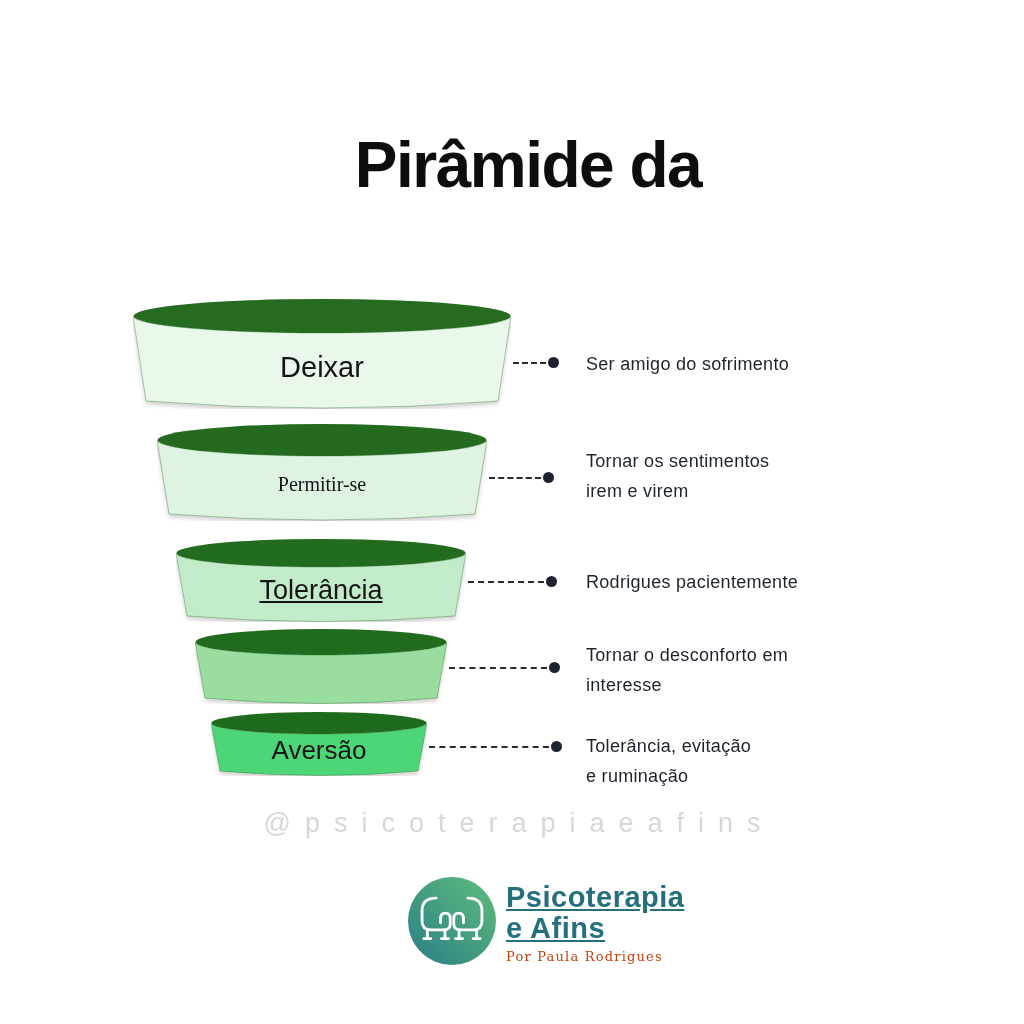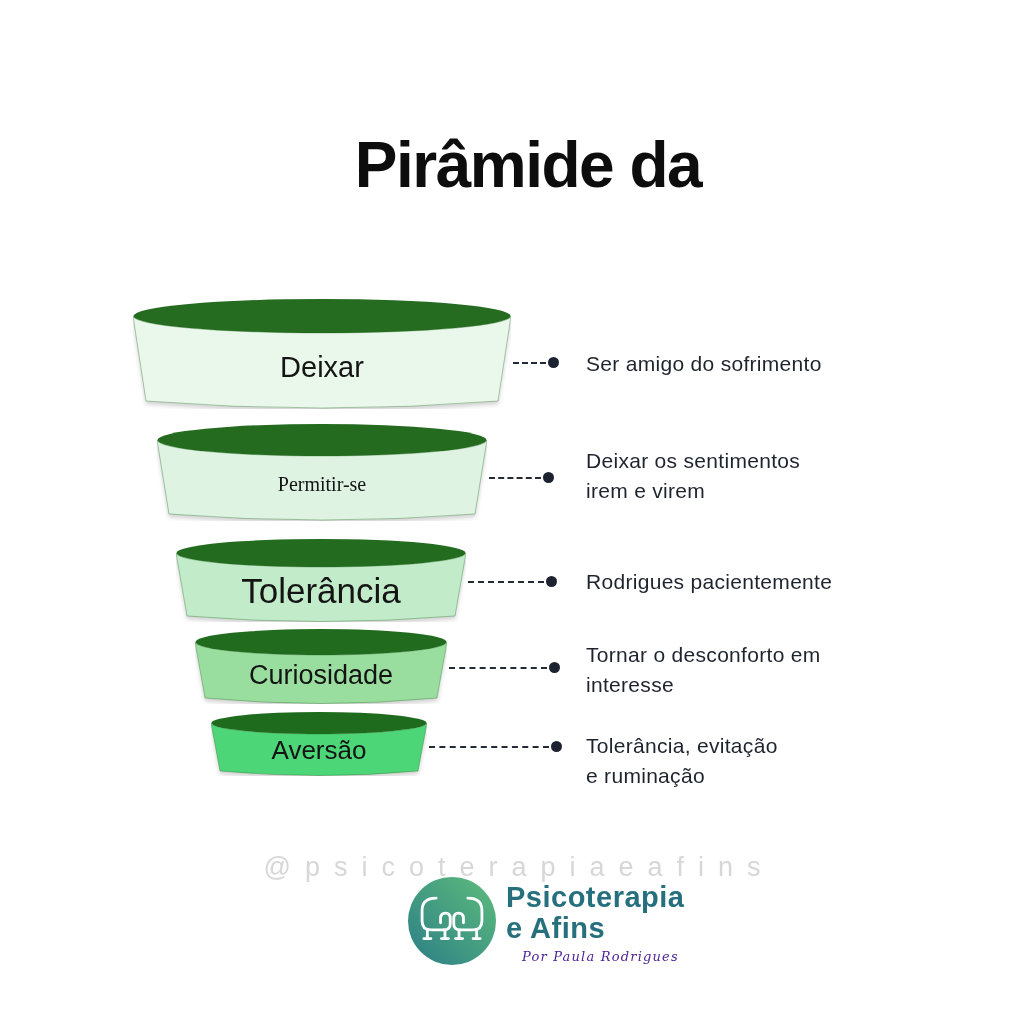--- a/index.html
+++ b/index.html
@@ -12,44 +12,44 @@
   .title span{display:block;padding-left:32px;}
 
   
   .level{position:absolute;}
   .level svg{display:block;}
   .bucket-body{stroke:rgba(30,107,30,0.35);stroke-width:1;filter:drop-shadow(0 3px 2px rgba(0,0,0,0.18));}
   .level-label{position:absolute;left:0;right:0;display:flex;align-items:center;justify-content:center;
                color:#141414;}
   .lbl-1{top:34px;bottom:8px;font-size:29px;}
   .lbl-2{top:32px;bottom:8px;font-size:20px;font-family:Liberation Serif, serif;}
-  .lbl-3{top:28px;bottom:8px;font-size:35px;}
+  .lbl-3{top:28px;bottom:8px;font-size:27px;text-decoration:underline;}
   .lbl-4{top:26px;bottom:8px;font-size:27px;}
   .lbl-5{top:22px;bottom:6px;font-size:26px;}
 
   
   .connector{position:absolute;height:0;border-top:2.5px dashed #252b34;}
   .connector::after{content:'';position:absolute;right:-13px;top:-7px;width:11px;height:11px;
                     border-radius:50%;background:#1c2230;}
 
   
-  .desc{position:absolute;left:586px;width:330px;font-size:21px;line-height:30px;
+  .desc{position:absolute;left:586px;width:330px;font-size:18px;line-height:30px;
         color:#1e242e;letter-spacing:0.3px;white-space:pre-line;}
 
   
   .watermark{position:absolute;top:808px;left:0;right:0;text-align:center;
-             font-size:27px;letter-spacing:14px;text-indent:14px;color:#d7d7d7;margin-top:44px;}
+             font-size:27px;letter-spacing:14px;text-indent:14px;color:#d7d7d7;}
 
   
   .logo-circle{position:absolute;left:408px;top:877px;width:88px;height:88px;}
   .logo-text{position:absolute;left:506px;top:882px;}
-  .logo-name{font-weight:bold;font-size:29px;line-height:31px;color:#26707e;letter-spacing:0.5px;}
+  .logo-name{font-weight:bold;font-size:29px;line-height:31px;color:#26707e;letter-spacing:0.5px;text-decoration:underline;}
   .logo-name span{display:block;}
-  .logo-byline{margin-top:5px;font-family:"DejaVu Serif",serif;font-style:italic;
-               font-size:13px;letter-spacing:1.2px;color:#4c1d95;margin-left:16px;}
+  .logo-byline{margin-top:5px;font-family:"DejaVu Serif",serif;
+               font-size:13px;letter-spacing:1.2px;color:#c2410c;}
 </style>
 </head>
 <body>
 
 <div class="canvas">
 
   <h1 class="title">
     <span>Pirâmide da</span>
   </h1>
 
@@ -75,39 +75,38 @@
       <ellipse class="bucket-top" cx="145" cy="14" rx="144.5" ry="14" fill="#236b1f"></ellipse>
     </svg>
     <div class="level-label lbl-3">Tolerância</div>
   </div>
 
   <div class="level" style="left:195px;top:629px;width:252px;height:75px">
     <svg viewBox="0 0 252 75" width="252" height="75">
       <path class="bucket-body" d="M 0 13 L 10 69 Q 126 80 242 69 L 252 13 A 126 13 0 0 1 0 13 Z" fill="#9ade9f"></path>
       <ellipse class="bucket-top" cx="126" cy="13" rx="125.5" ry="13" fill="#216b1e"></ellipse>
     </svg>
-    <div class="level-label lbl-4">Curiosidade</div>
   </div>
 
   <div class="level" style="left:211px;top:712px;width:216px;height:60px">
     <svg viewBox="0 0 216 64" width="216" height="64">
       <path class="bucket-body" d="M 0 11 L 9 59 Q 108 68 207 59 L 216 11 A 108 11 0 0 1 0 11 Z" fill="#4dd678"></path>
       <ellipse class="bucket-top" cx="108" cy="11" rx="107.5" ry="11" fill="#1f6b1d"></ellipse>
     </svg>
     <div class="level-label lbl-5">Aversão</div>
   </div>
 
   <div class="connector" style="left:513px;top:362px;width:33px"></div>
   <div class="connector" style="left:489px;top:477px;width:52px"></div>
   <div class="connector" style="left:468px;top:581px;width:76px"></div>
   <div class="connector" style="left:449px;top:667px;width:98px"></div>
   <div class="connector" style="left:429px;top:746px;width:120px"></div>
 
   <div class="desc" style="top:349px">Ser amigo do sofrimento</div>
-  <div class="desc" style="top:446px">Deixar os sentimentos
+  <div class="desc" style="top:446px">Tornar os sentimentos
 irem e virem</div>
   <div class="desc" style="top:567px">Rodrigues pacientemente</div>
   <div class="desc" style="top:640px">Tornar o desconforto em
 interesse</div>
   <div class="desc" style="top:731px">Tolerância, evitação
 e ruminação</div>
 
   <div class="watermark">@psicoterapiaeafins</div>
 
   <div class="logo-circle">

